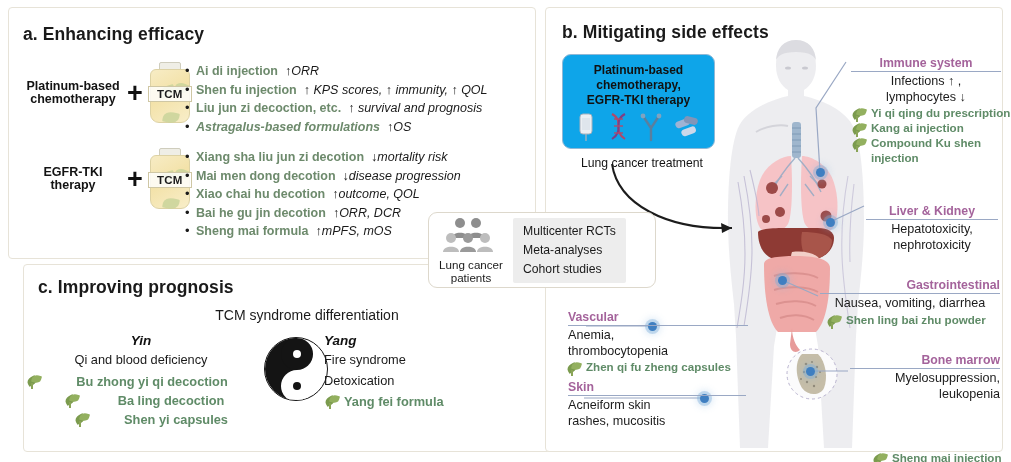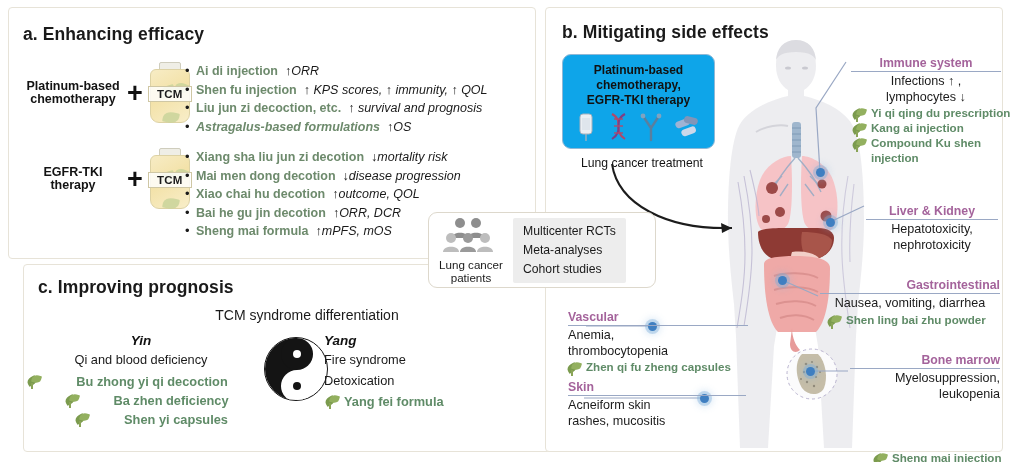--- a/index.html
+++ b/index.html
@@ -304,21 +304,21 @@
         <div class="herb-item">
           <span class="leaf inline-leaf">
               <span class="leaf-stem"></span>
             </span>
           <span>Bu zhong yi qi decoction</span>
         </div>
         <div class="herb-item" style="padding-left:60px">
           <span class="leaf inline-leaf" style="left:38px">
               <span class="leaf-stem"></span>
             </span>
-          <span>Ba zhen deficiency</span>
+          <span>Ba ling decoction</span>
         </div>
         <div class="herb-item" style="padding-left:70px">
           <span class="leaf inline-leaf" style="left:48px">
               <span class="leaf-stem"></span>
             </span>
           <span>Shen yi capsules</span>
         </div>
       </div>
     </div>
 

